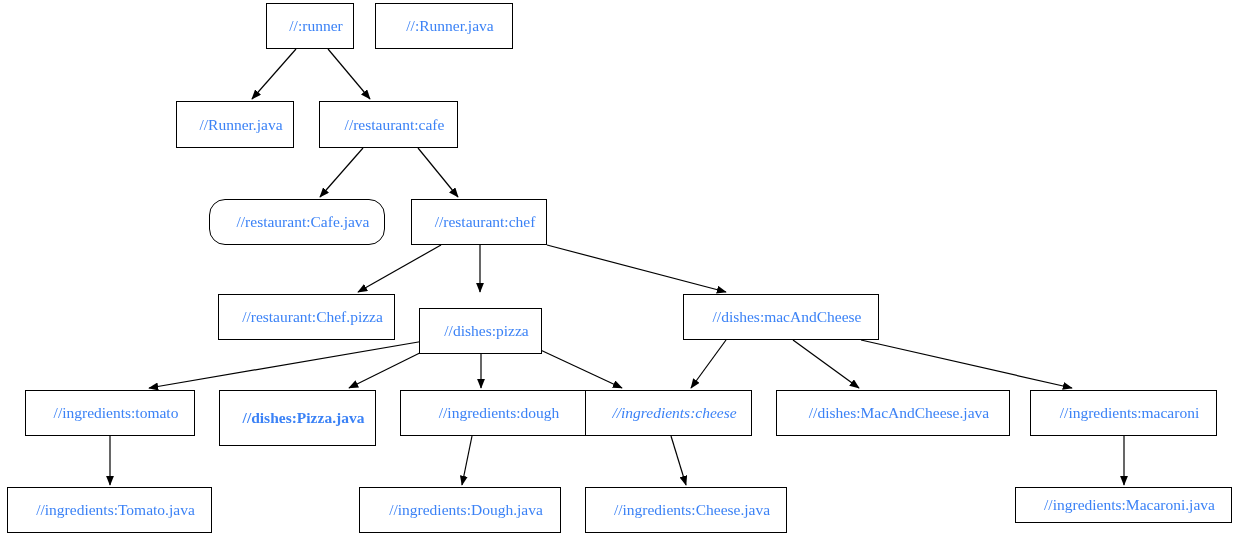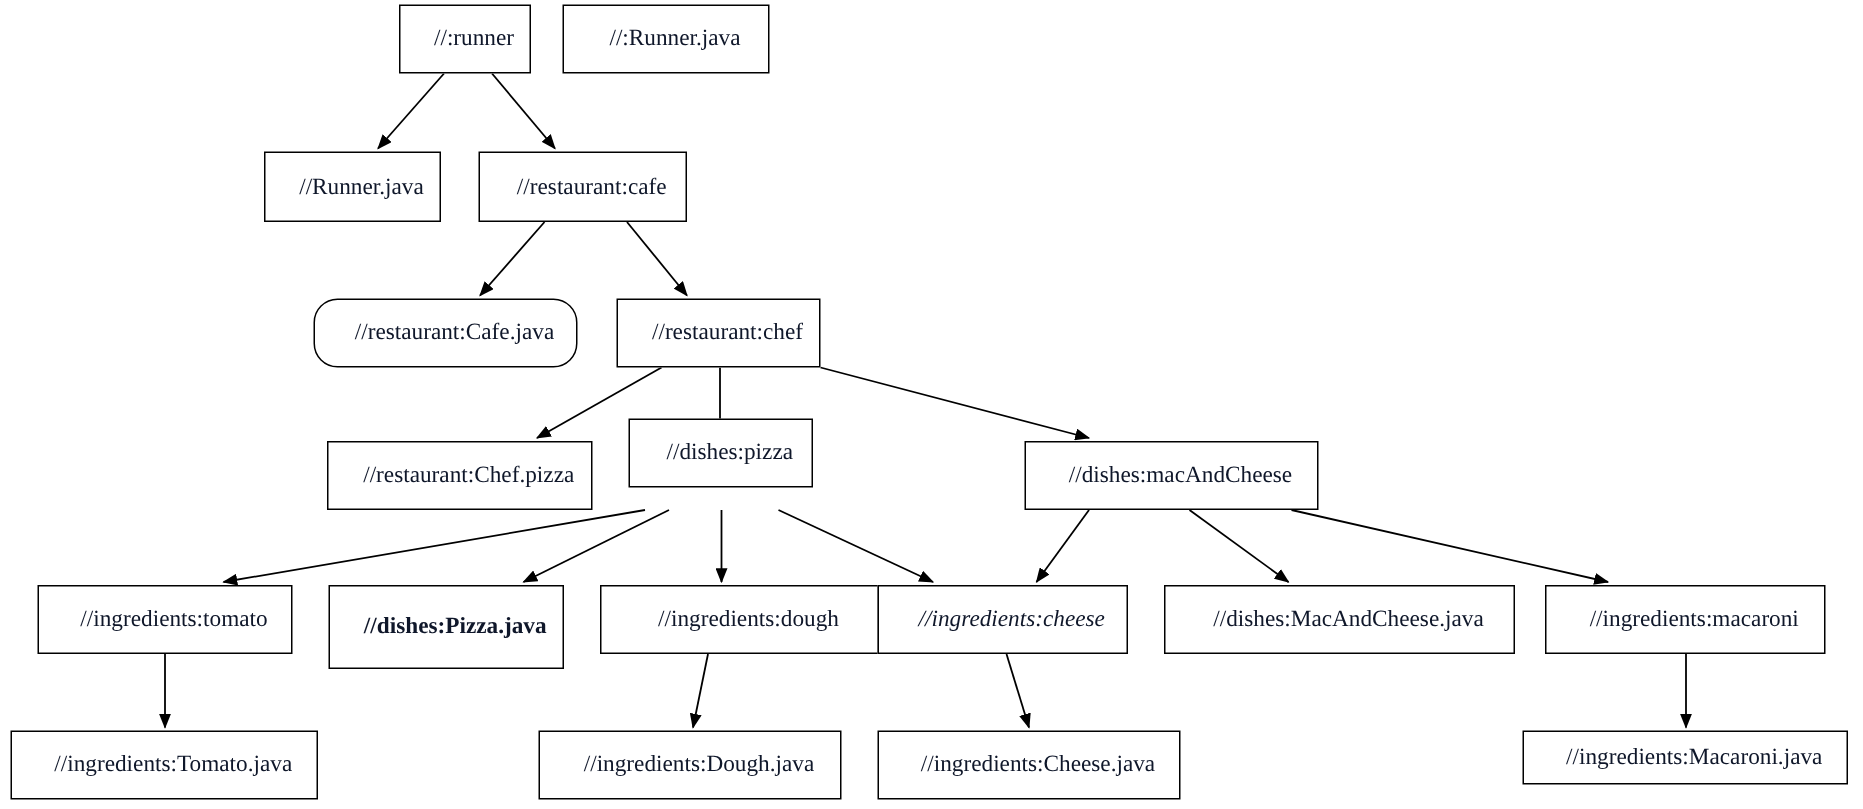--- a/index.html
+++ b/index.html
@@ -25,21 +25,21 @@
     pointer-events: none;
   }
   .graph-node {
     position: absolute;
     box-sizing: border-box;
     border: 1px solid #000000;
     background: #ffffff;
     display: flex;
     align-items: center;
     justify-content: center;
-    color: #0f172a;
+    color: #3b82f6;
     font-size: 15.5px;
     line-height: 1;
     white-space: nowrap;
     letter-spacing: 0px;
     padding-left: 12px;
   }
   .node-label {
     display: block;
     padding: 0 2px;
   }
@@ -92,21 +92,21 @@
       </div>
       <div class="graph-node" style="left: 209px; top: 199px; width: 176px; height: 46px; border-color: rgb(0, 0, 0); background: rgb(255, 255, 255); border-radius: 16px;">
         <span class="node-label">//restaurant:Cafe.java</span>
       </div>
       <div class="graph-node" style="left: 411px; top: 199px; width: 136px; height: 46px; border-color: rgb(0, 0, 0); background: rgb(255, 255, 255);">
         <span class="node-label">//restaurant:chef</span>
       </div>
       <div class="graph-node" style="left: 218px; top: 294px; width: 177px; height: 46px; border-color: rgb(0, 0, 0); background: rgb(255, 255, 255);">
         <span class="node-label">//restaurant:Chef.pizza</span>
       </div>
-      <div class="graph-node" style="left: 419px; top: 279px; width: 123px; height: 46px; border-color: rgb(0, 0, 0); background: rgb(255, 255, 255);">
+      <div class="graph-node" style="left: 419px; top: 308px; width: 123px; height: 46px; border-color: rgb(0, 0, 0); background: rgb(255, 255, 255);">
         <span class="node-label">//dishes:pizza</span>
       </div>
       <div class="graph-node" style="left: 683px; top: 294px; width: 196px; height: 46px; border-color: rgb(0, 0, 0); background: rgb(255, 255, 255);">
         <span class="node-label">//dishes:macAndCheese</span>
       </div>
       <div class="graph-node" style="left: 25px; top: 390px; width: 170px; height: 46px; border-color: rgb(0, 0, 0); background: rgb(255, 255, 255);">
         <span class="node-label">//ingredients:tomato</span>
       </div>
       <div class="graph-node" style="left: 219px; top: 390px; width: 157px; height: 56px; border-color: rgb(0, 0, 0); background: rgb(255, 255, 255); font-weight: bold;">
         <span class="node-label">//dishes:Pizza.java</span>

